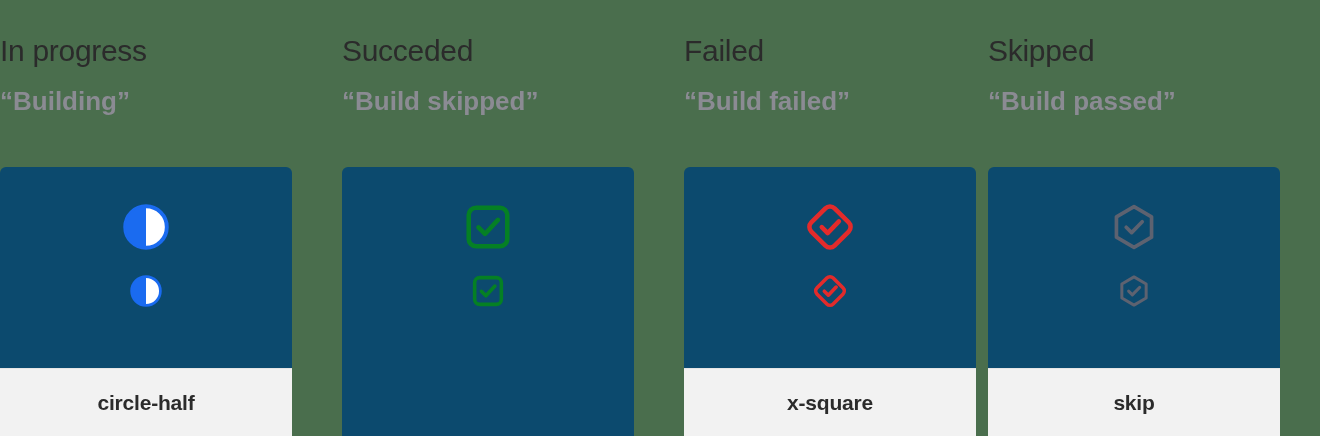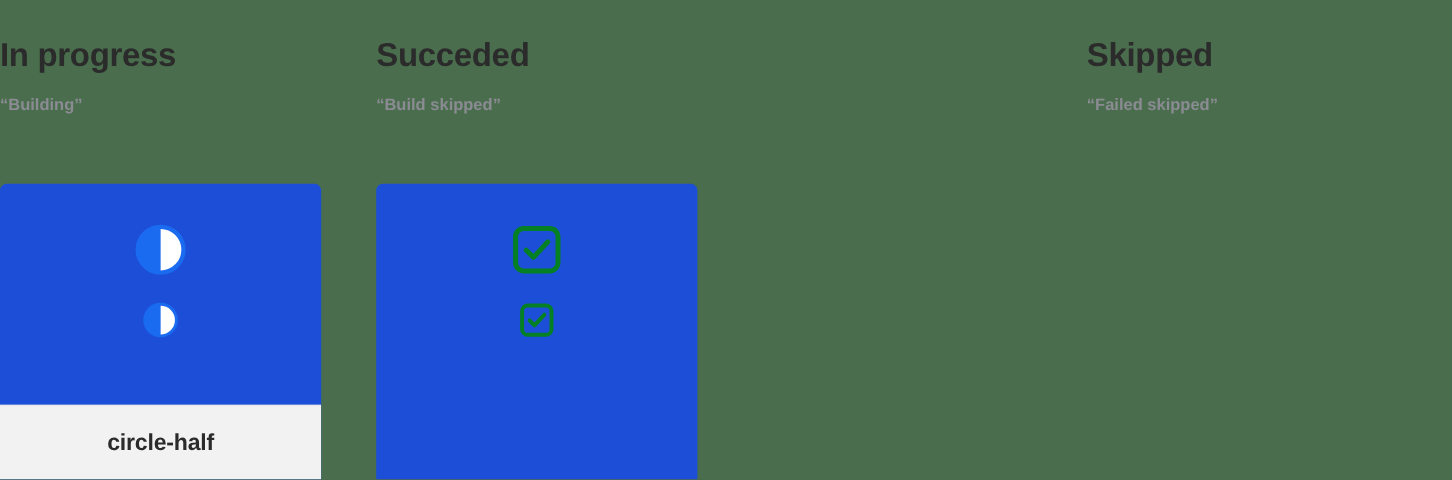--- a/index.html
+++ b/index.html
@@ -27,44 +27,44 @@
   .col-0 { left: 0px; }
   .col-1 { left: 342px; }
   .col-2 { left: 684px; }
   .col-3 { left: 988px; }
 
   .col-heading {
     position: absolute;
     top: 36px;
     left: 0;
     font-size: 30px;
-    font-weight: bold;
+    font-weight: normal;
     color: #2b2b2b;
     letter-spacing: -0.3px;
     line-height: 1;
     white-space: nowrap;
   }
   .col-sub {
     position: absolute;
     top: 88px;
     left: 0;
-    font-size: 15px;
+    font-size: 26px;
     font-weight: bold;
     color: #8b8b93;
     line-height: 1;
     white-space: nowrap;
   }
 
   .card {
     position: absolute;
     top: 167px;
     left: 0;
     width: 292px;
     height: 269px;
-    background: #1d4ed8;
+    background: #0c4a6e;
     border-radius: 6px 6px 0 0;
     box-sizing: border-box;
     overflow: hidden;
     display: flex;
     flex-direction: column;
   }
   .card-body {
     flex: 0 0 201px;
     display: flex;
     flex-direction: column;
@@ -142,19 +142,65 @@
         <span class="icon-small">
           <svg viewBox="0 0 24 24" width="36" height="36" aria-hidden="true">
             <rect x="3.1" y="3.1" width="17.8" height="17.8" rx="3.4" ry="3.4" fill="none" stroke="#058024" stroke-width="2.4"></rect>
             <path d="M7.6 12.2 L10.6 15.2 L16.6 8.7" fill="none" stroke="#058024" stroke-width="2.4" stroke-linecap="round" stroke-linejoin="round"></path>
           </svg>
         </span>
       </div>
     </div>
   </div>
 
+  <div class="column col-2">
+    <div class="col-heading">Failed</div>
+    <div class="col-sub">“Build failed”</div>
+    <div class="card">
+      <div class="card-body">
+        <span class="icon-large">
+          <svg viewBox="0 0 24 24" width="52" height="52" aria-hidden="true">
+            <g transform="rotate(45 12 12)">
+              <rect x="4.4" y="4.4" width="15.2" height="15.2" rx="3" ry="3" fill="none" stroke="#e32b2b" stroke-width="2.1"></rect>
+            </g>
+            <path d="M8.2 12.1 L10.9 14.8 L16.1 9.4" fill="none" stroke="#e32b2b" stroke-width="2.1" stroke-linecap="round" stroke-linejoin="round"></path>
+          </svg>
+        </span>
+        <span class="icon-small">
+          <svg viewBox="0 0 24 24" width="36" height="36" aria-hidden="true">
+            <g transform="rotate(45 12 12)">
+              <rect x="4.4" y="4.4" width="15.2" height="15.2" rx="3" ry="3" fill="none" stroke="#e32b2b" stroke-width="2.4"></rect>
+            </g>
+            <path d="M8.2 12.1 L10.9 14.8 L16.1 9.4" fill="none" stroke="#e32b2b" stroke-width="2.4" stroke-linecap="round" stroke-linejoin="round"></path>
+          </svg>
+        </span>
+      </div>
+      <div class="card-footer">
+        <span class="card-footer-label">x-square</span>
+      </div>
+    </div>
+  </div>
 
   <div class="column col-3">
     <div class="col-heading">Skipped</div>
-    <div class="col-sub">“Failed skipped”</div>
+    <div class="col-sub">“Build passed”</div>
+    <div class="card">
+      <div class="card-body">
+        <span class="icon-large">
+          <svg viewBox="0 0 24 24" width="52" height="52" aria-hidden="true">
+            <path d="M12 2.6 L20.1 7.3 L20.1 16.7 L12 21.4 L3.9 16.7 L3.9 7.3 Z" fill="none" stroke="#5d6270" stroke-width="1.7" stroke-linejoin="round"></path>
+            <path d="M8.4 12.1 L10.9 14.6 L15.8 9.6" fill="none" stroke="#5d6270" stroke-width="1.7" stroke-linecap="round" stroke-linejoin="round"></path>
+          </svg>
+        </span>
+        <span class="icon-small">
+          <svg viewBox="0 0 24 24" width="36" height="36" aria-hidden="true">
+            <path d="M12 2.6 L20.1 7.3 L20.1 16.7 L12 21.4 L3.9 16.7 L3.9 7.3 Z" fill="none" stroke="#5d6270" stroke-width="2" stroke-linejoin="round"></path>
+            <path d="M8.4 12.1 L10.9 14.6 L15.8 9.6" fill="none" stroke="#5d6270" stroke-width="2" stroke-linecap="round" stroke-linejoin="round"></path>
+          </svg>
+        </span>
+      </div>
+      <div class="card-footer">
+        <span class="card-footer-label">skip</span>
+      </div>
+    </div>
   </div>
 
 </div>
 
 </body></html>

